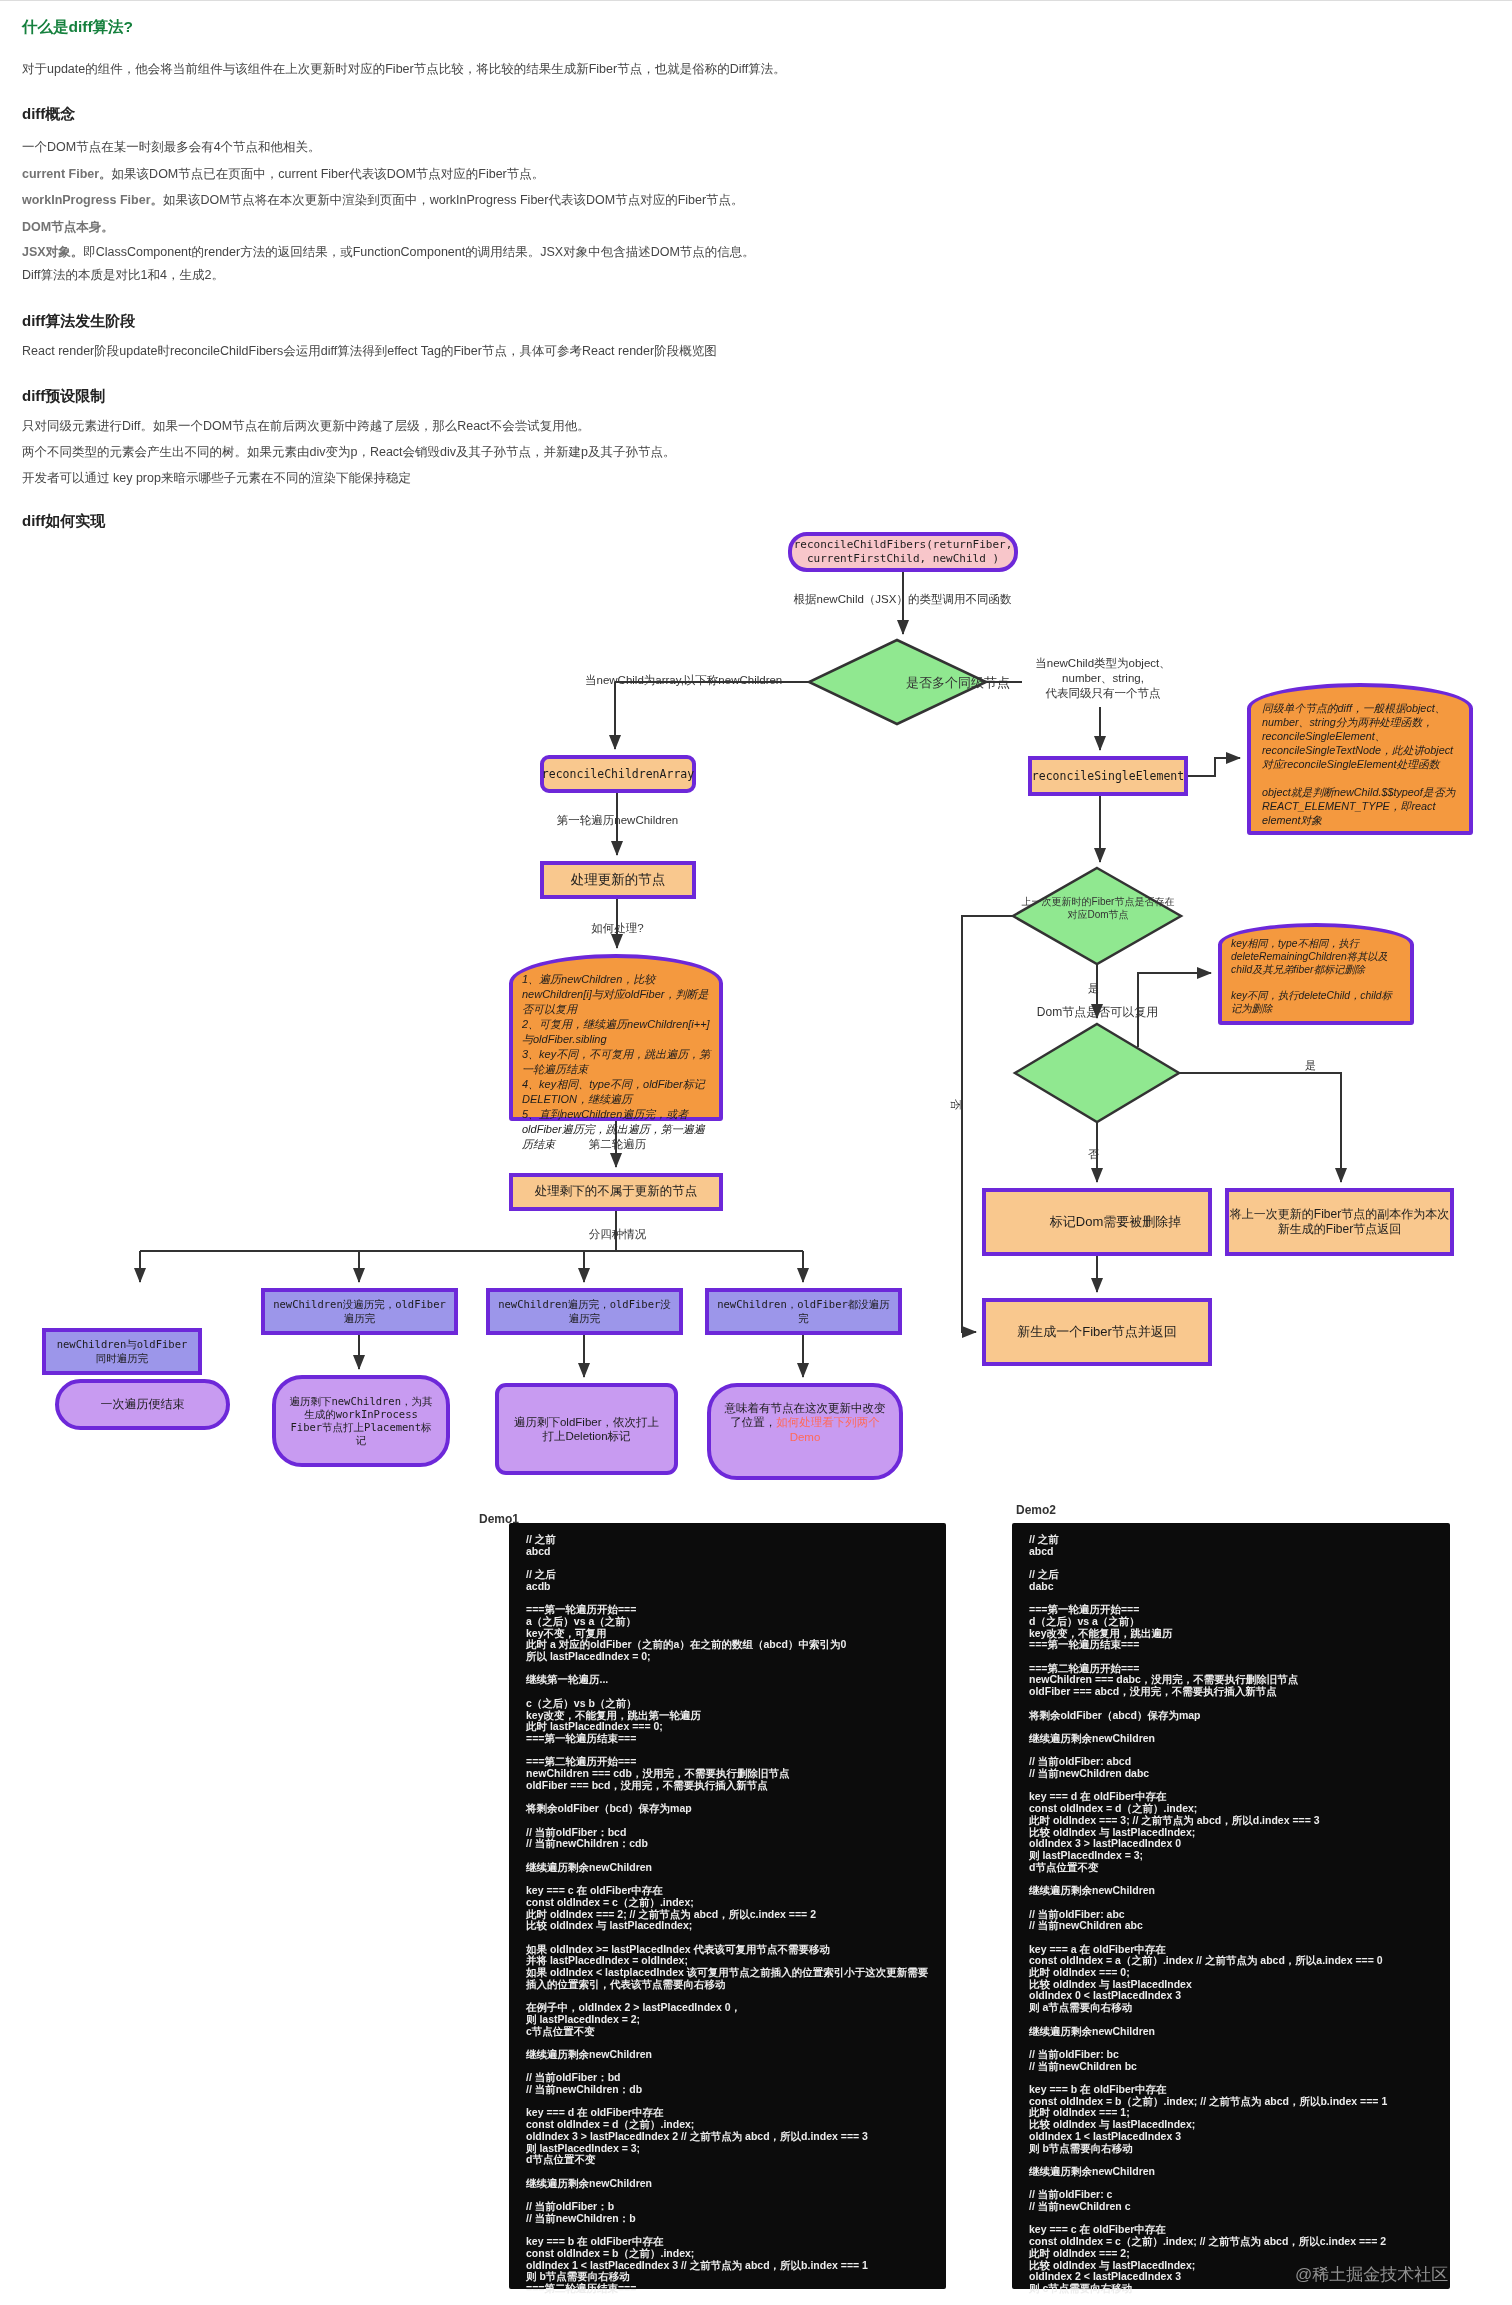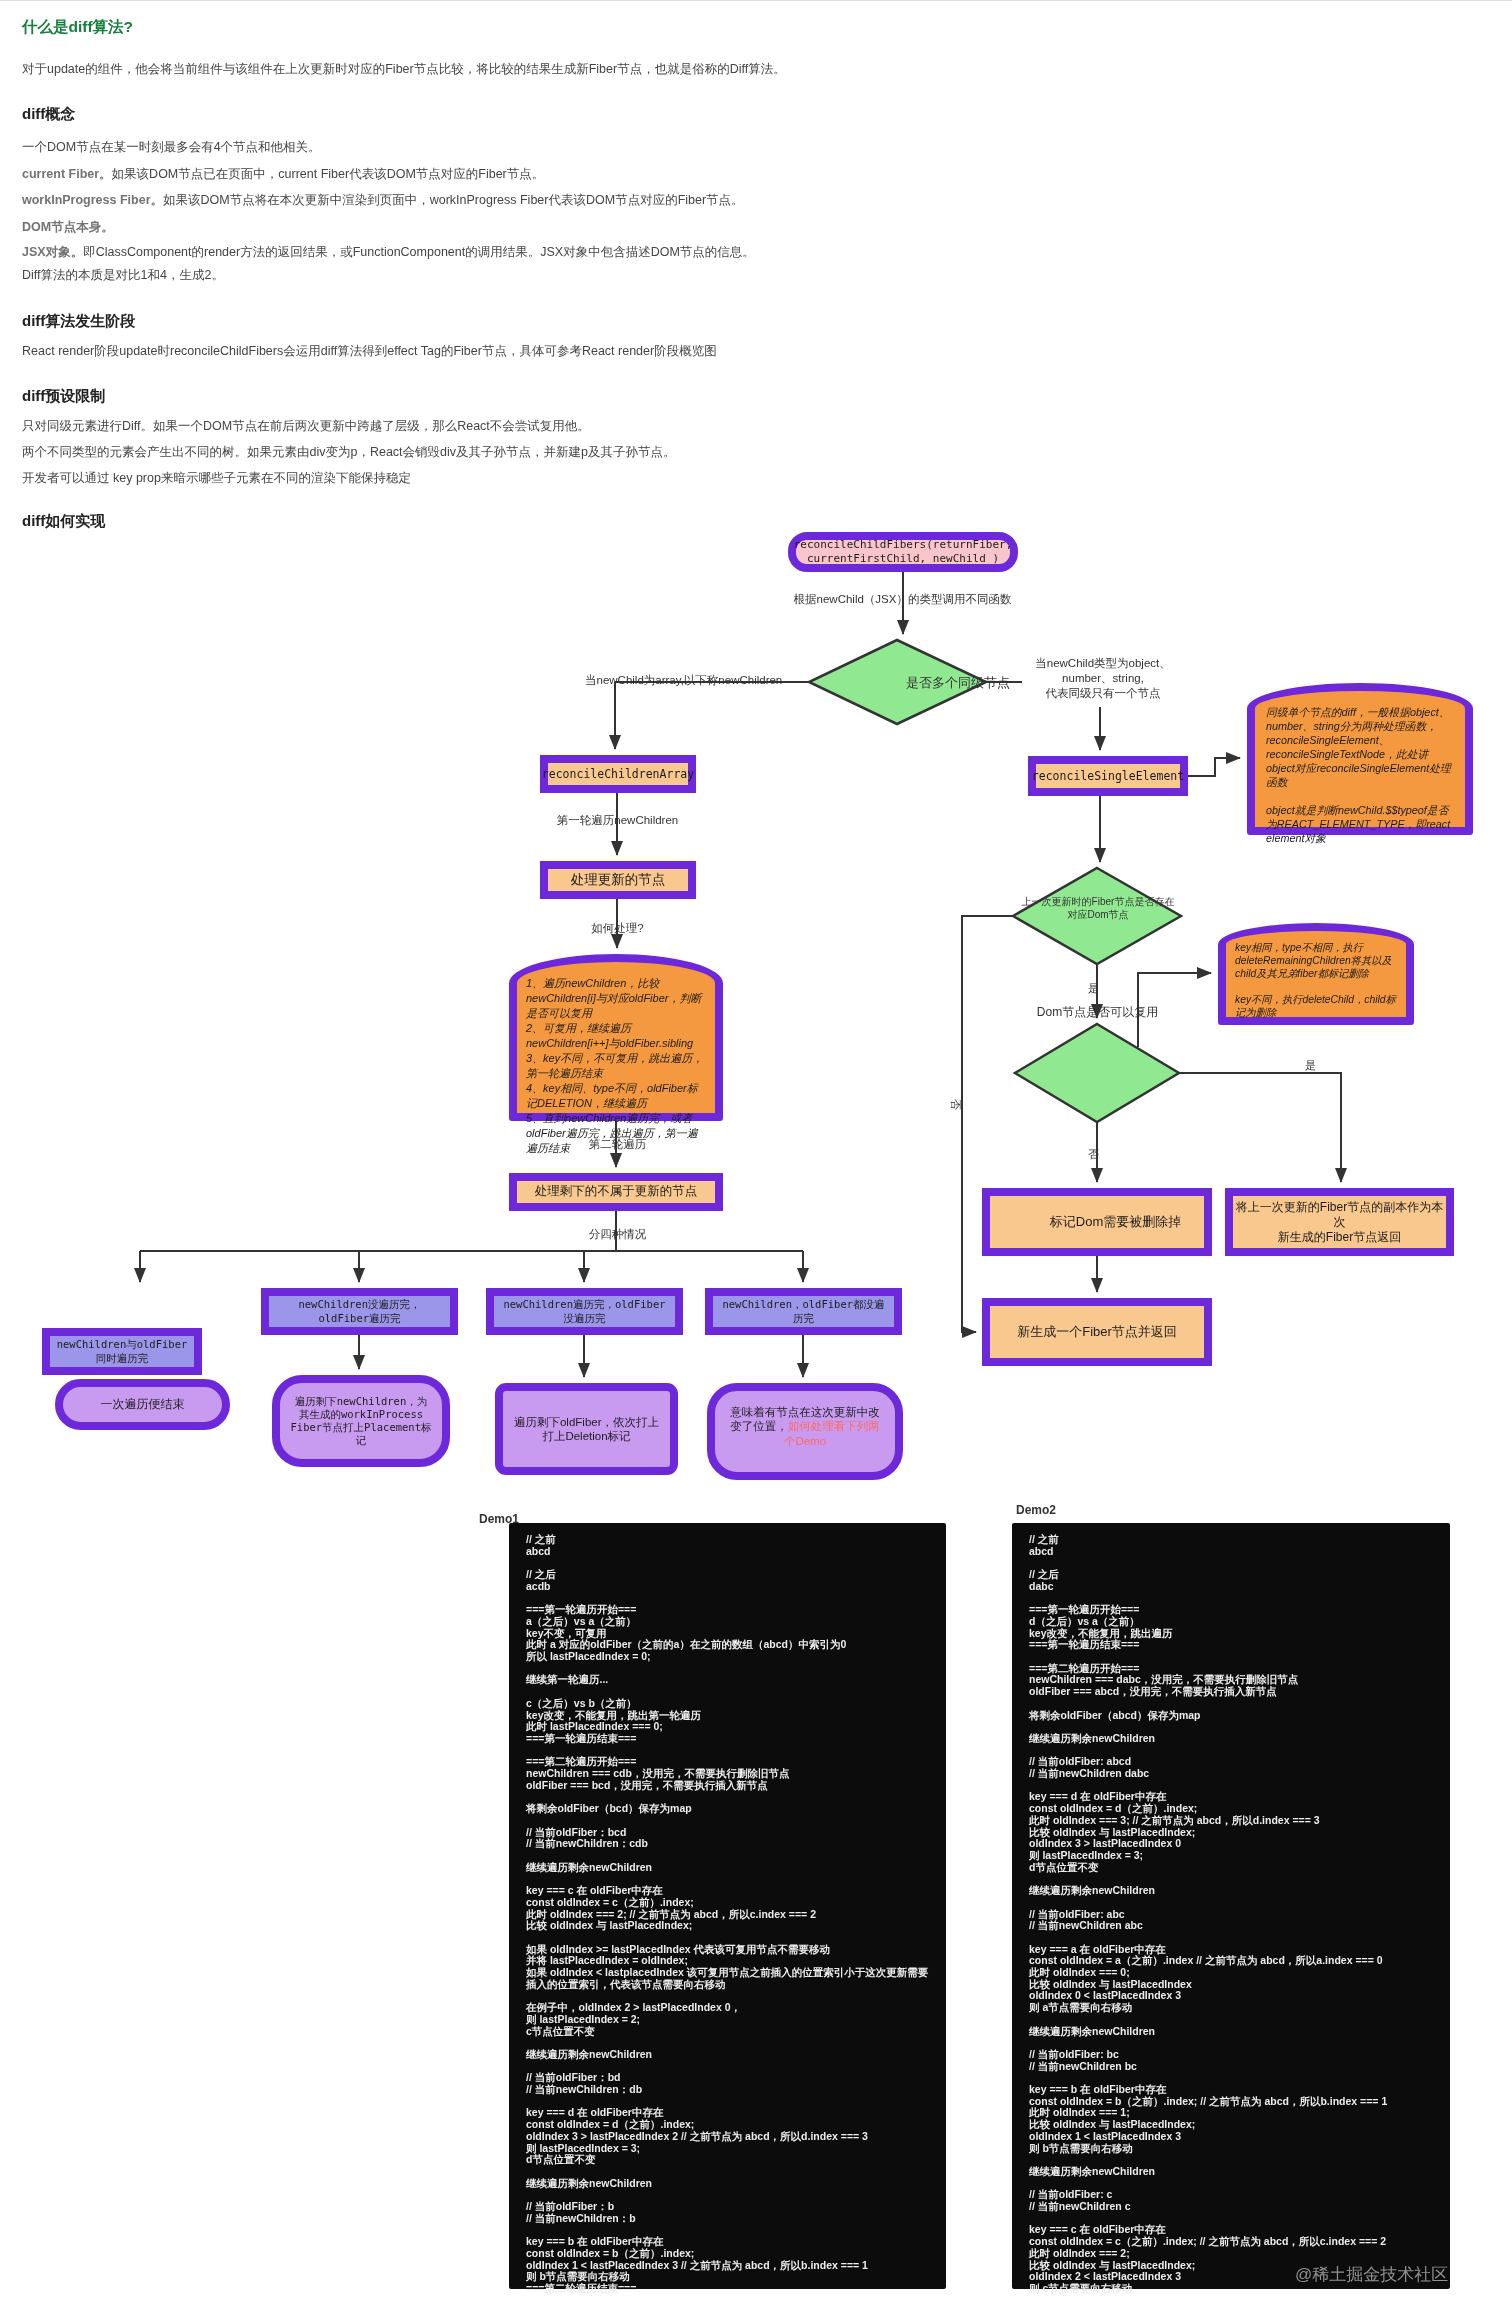--- a/index.html
+++ b/index.html
@@ -9,21 +9,21 @@
     border-top:1px solid #ddd;
   }
   .abs{position:absolute;}
   
   .h1{font-size:15.5px;font-weight:bold;color:#15803d;}
   .h2{font-size:15px;font-weight:bold;color:#222;}
   .p{font-size:12.5px;color:#444;white-space:nowrap;}
   .p b{color:#737373;}
   
   .node{
-    position:absolute;box-sizing:border-box;border:8px solid #6d28d9;
+    position:absolute;box-sizing:border-box;border:4px solid #6d28d9;
     display:flex;align-items:center;justify-content:center;text-align:center;
     color:#1c1c1c;white-space:pre-line;line-height:1.25;
   }
   .pink{background:#f8c6ca;border-radius:19px;font-family:"DejaVu Sans Mono",monospace;font-size:11px;}
   .olight{background:#f9c88e;}
   .odeep{background:#f4993f;}
   .mono{font-family:"DejaVu Sans Mono",monospace;}
   .arc{border-radius:110px 110px 3px 3px / 30px 30px 3px 3px;align-items:flex-start;text-align:left;font-style:italic;}
   .purple{background:#9c96ea;font-family:"DejaVu Sans Mono",monospace;font-size:10.5px;padding:2px 6px;}
   .vround{background:#c89bf1;border-radius:30px;font-size:11px;padding:4px 10px;}
@@ -109,21 +109,21 @@
 <div class="node pink" style="left:788px;top:531px;width:230px;height:40px;">reconcileChildFibers(returnFiber,
 currentFirstChild, newChild )</div>
 <div class="flabel" style="left:780px;top:591px;width:245px;">根据newChild（JSX）的类型调用不同函数</div>
 
 <div class="flabel" style="left:873px;top:674px;width:170px;font-size:13px;">是否多个同级节点</div>
 <div class="flabel" style="left:585px;top:672px;width:200px;text-align:left;">当newChild为array,以下称newChildren</div>
 <div class="flabel" style="left:1023px;top:655px;width:160px;">当newChild类型为object、
 number、string,
 代表同级只有一个节点</div>
 
-<div class="node olight mono" style="left:540px;top:754px;width:156px;height:38px;font-size:11.5px;">reconcileChildrenArray</div>
+<div class="node olight mono" style="left:540px;top:754px;width:156px;height:38px;font-size:11.5px;border-radius:9px;">reconcileChildrenArray</div>
 <div class="flabel" style="left:545px;top:812px;width:145px;">第一轮遍历newChildren</div>
 
 <div class="node olight" style="left:540px;top:860px;width:156px;height:38px;font-size:13.5px;">处理更新的节点</div>
 <div class="flabel" style="left:560px;top:920px;width:115px;">如何处理?</div>
 
 <div class="node odeep arc" style="left:509px;top:953px;width:214px;height:167px;font-size:11px;padding:14px 8px 6px 9px;line-height:15px;text-align:left;">1、遍历newChildren，比较newChildren[i]与对应oldFiber，判断是否可以复用
 2、可复用，继续遍历newChildren[i++]与oldFiber.sibling
 3、key不同，不可复用，跳出遍历，第一轮遍历结束
 4、key相同、type不同，oldFiber标记DELETION，继续遍历
 5、直到newChildren遍历完，或者oldFiber遍历完，跳出遍历，第一遍遍历结束</div>

